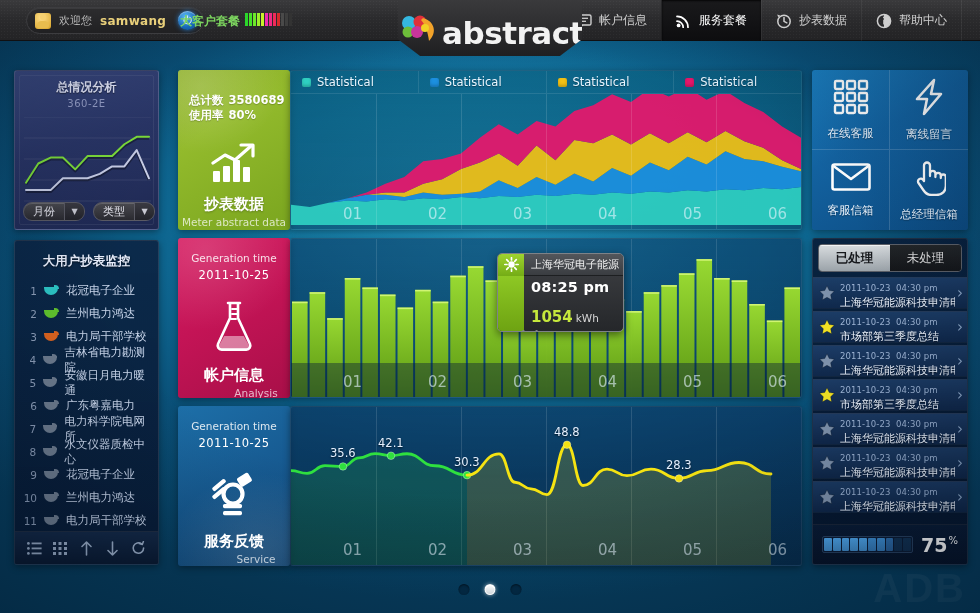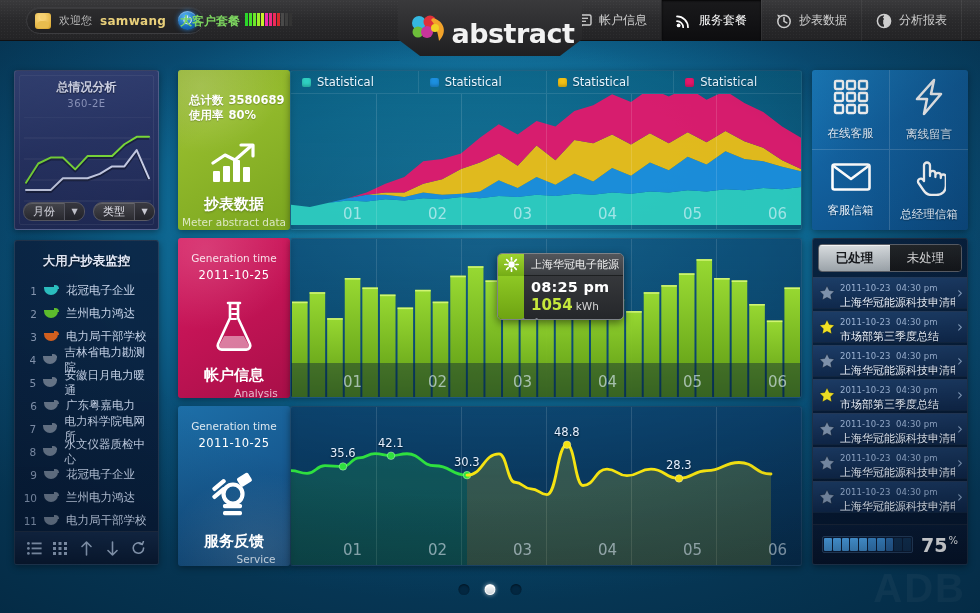--- a/index.html
+++ b/index.html
@@ -101,21 +101,21 @@
   .logo-wrap{
     position:absolute; left:50%; transform:translateX(-50%); top:0;
     width:184px; height:56px; z-index:22;
     background:linear-gradient(180deg,#3a3a3c 0%,#2a2a2c 60%,#1f1f21 100%);
     clip-path: polygon(0 0,100% 0,100% 70%,88% 100%,12% 100%,0 70%);
     display:flex; align-items:center; justify-content:center; gap:2px;
     padding-top:4px;
   }
   .logo-mark{ position:relative; width:44px; height:32px; }
   .logo-text{
-    color:#f2f2f2; font-size:27px; font-weight:bold; letter-spacing:-.5px;
+    color:#f2f2f2; font-size:31px; font-weight:bold; letter-spacing:-.5px;
     font-family:"DejaVu Sans","Liberation Sans",sans-serif;
     margin-top:6px;
   }
 
   
   .card{ position:absolute; border-radius:3px; overflow:hidden;
          box-shadow:0 2px 7px rgba(0,0,0,.38); }
 
   
   #overview{ left:14px; top:70px; width:145px; height:160px;
@@ -236,21 +236,21 @@
   }
   .tt-head{ display:flex; align-items:center; height:22px;
      background:linear-gradient(180deg,#53565b,#3a3d41); border-bottom:1px solid #1d1f21;}
   .tt-sun{ width:26px; height:22px; background:linear-gradient(180deg,#9fd32e,#74ac16);
      display:flex;align-items:center;justify-content:center;}
   .tt-title{ color:#f0f0f0; font-size:11px; padding-left:7px;text-align:center; }
   .tt-body{ display:flex; }
   .tt-bar{ width:26px; background:linear-gradient(180deg,#8ec824,#6ea312); }
   .tt-vals{ flex:1; padding:3px 0 5px 7px;}
   .tt-time{ color:#fff; font-size:14.5px; font-weight:bold; letter-spacing:.2px;}
-  .tt-kwh{ margin-top:0; }
+  .tt-kwh{ margin-top:12px; }
   .tt-num{ color:#c6e83c; font-size:15px; font-weight:bold;}
   .tt-unit{ color:#d7d7d7; font-size:10.5px; margin-left:3px;}
   .tt-tail{ position:absolute; left:24px; bottom:-8px; width:0;height:0;
      border-left:8px solid transparent;border-right:8px solid transparent;
      border-top:9px solid #7d8288;}
   .tt-tail::after{content:"";position:absolute;left:-6px;top:-9px;width:0;height:0;
      border-left:6px solid transparent;border-right:6px solid transparent;border-top:7px solid #25272a;}
 
   .dlabel{ position:absolute; color:#e4f0ff; font-size:11.5px;
      text-shadow:0 1px 2px rgba(0,0,0,.7); }
@@ -373,21 +373,21 @@
       </div>
       <div class="nav-item">
         <span class="nav-ico">
           <svg width="16" height="16" viewBox="0 0 16 16">
             <circle cx="8" cy="8" r="6.6" fill="none" stroke="currentColor" stroke-width="1.5"></circle>
             <path d="M8 1.6 a6.4 6.4 0 0 1 0 12.8 Z" fill="currentColor"></path>
             <rect x="7.2" y="6.4" width="1.6" height="5.2" rx=".7" fill="currentColor"></rect>
             <circle cx="8" cy="4.4" r="1" fill="currentColor"></circle>
           </svg>
         </span>
-        <span>分析报表</span>
+        <span>帮助中心</span>
       </div>
     </div>
 </div>
 
 <div class="logo-wrap">
   <div class="logo-mark">
     <svg width="44" height="32" viewBox="0 0 44 32">
       <circle cx="13" cy="9" r="7" fill="#35b8e0"></circle>
       <circle cx="24" cy="8" r="6.5" fill="#e0313a"></circle>
       <circle cx="12" cy="18" r="5.5" fill="#6dbе3a" fill-opacity="0"></circle>

